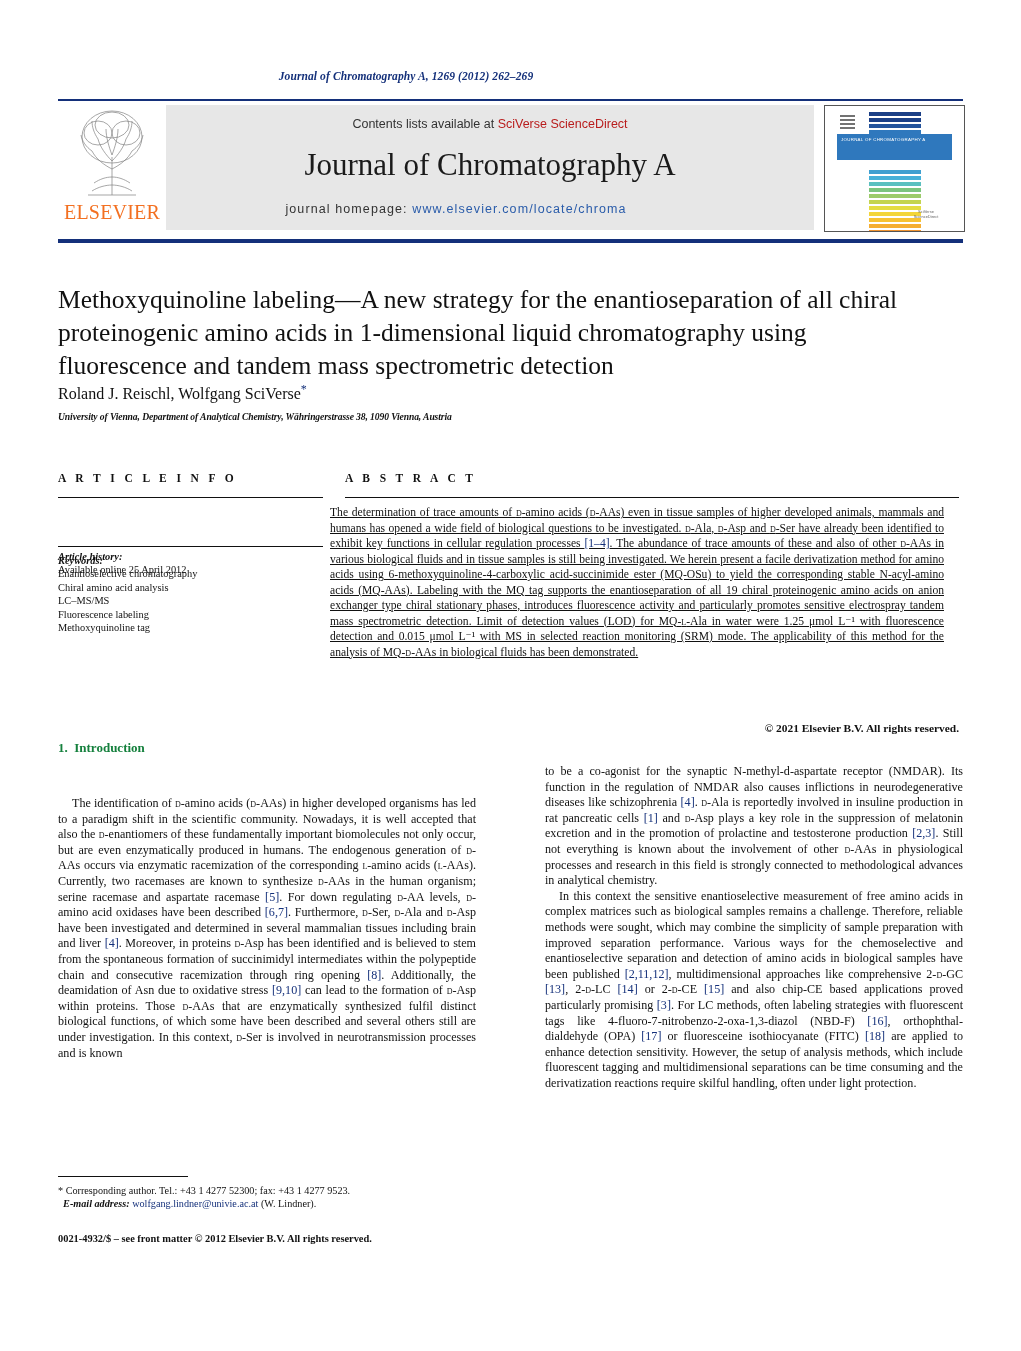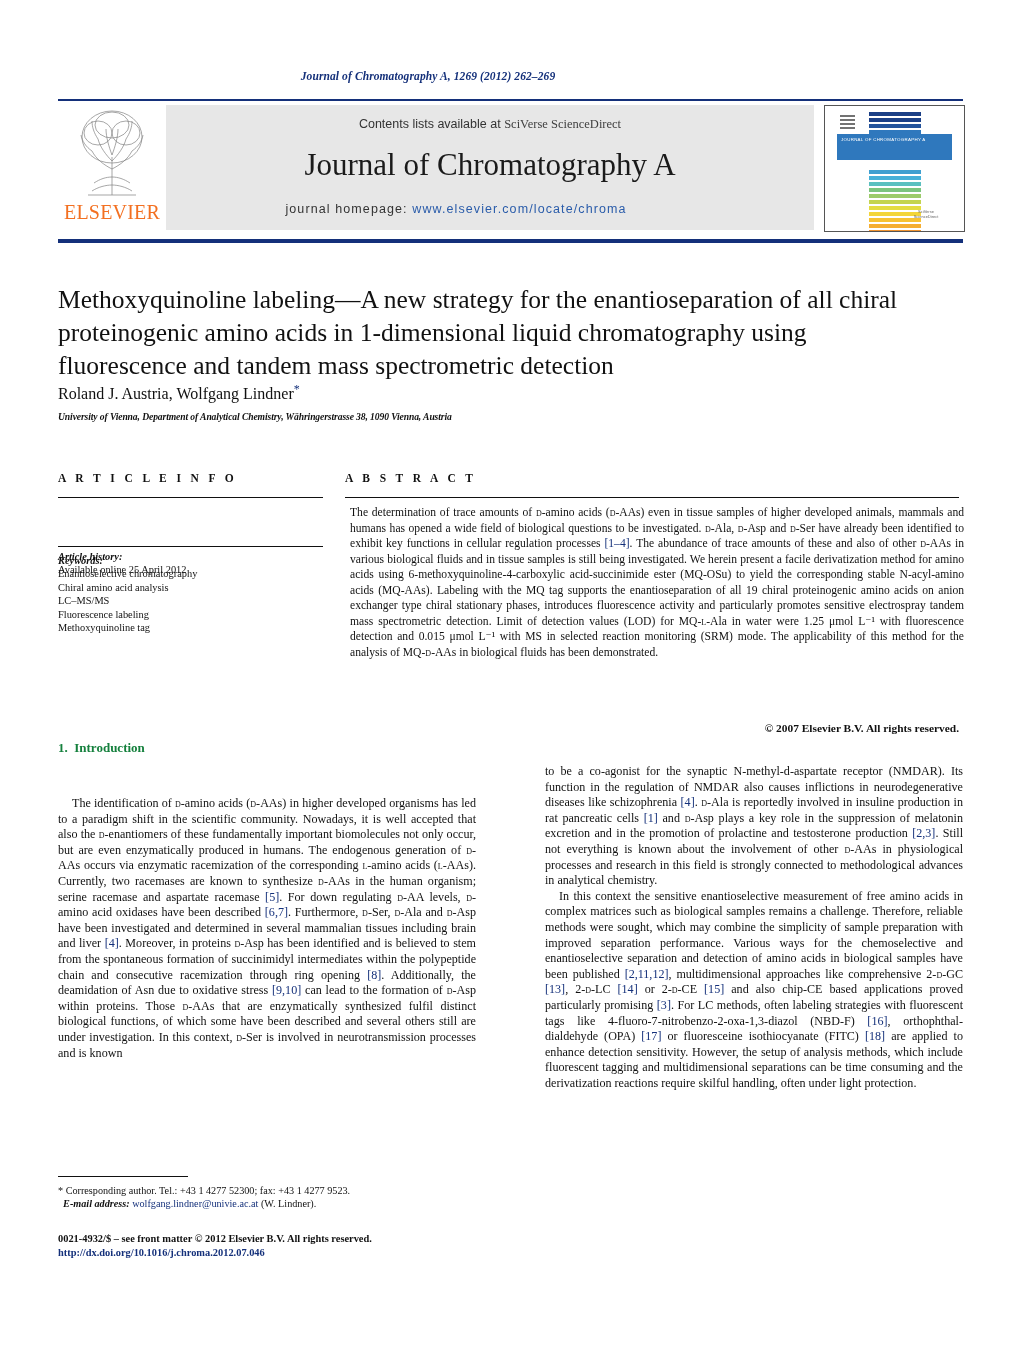--- a/index.html
+++ b/index.html
@@ -26,21 +26,20 @@
   .runhead {
     position: absolute;
     left: 0; top: 70px;
     width: 812px;
     text-align: center;
     font-size: 11.5px;
     font-weight: bold;
     font-style: italic;
     color: #14307a;
     letter-spacing: 0.1px;
-    padding-left: 22px;
   }
   .rule-top {
     position: absolute;
     left: 58px; top: 99px;
     width: 905px;
     height: 1.6px;
     background: #14307a;
   }
 
   
@@ -83,23 +82,22 @@
   .banner .contents {
     position: absolute;
     left: 0; top: 12px;
     width: 648px;
     text-align: center;
     font-family: "Liberation Sans", sans-serif;
     font-size: 12.5px;
     color: #333333;
   }
   .banner .contents a {
-    color: #404040;
+    color: #b91c1c;
     text-decoration: none;
-    font-family: Liberation Serif, serif;
   }
   .banner .jtitle {
     position: absolute;
     left: 0; top: 42px;
     width: 648px;
     text-align: center;
     font-family: "Liberation Serif", serif;
     font-size: 31px;
     color: #1a1a1a;
   }
@@ -234,27 +232,28 @@
     font-size: 10.4px;
     line-height: 13.4px;
     color: #111;
   }
   .info-col .sub {
     font-style: italic;
     font-weight: bold;
   }
   .abs-col {
     position: absolute;
-    left: 350px; top: 505px;
+    left: 330px; top: 505px;
     width: 614px;
     font-size: 11.6px;
     line-height: 15.5px;
     text-align: justify;
     color: #111;
     font-weight: 500;
+    text-decoration: underline;
   }
   .abs-col .ref { color: #14307a; }
   .abs-copy {
     position: absolute;
     left: 345px; top: 722px;
     width: 614px;
     text-align: right;
     font-size: 11.4px;
     font-weight: bold;
     color: #111;
@@ -390,21 +389,21 @@
         </div>
         <div class="cover-foot">SciVerse<br>ScienceDirect</div>
       </div>
     </div>
   </div>
 
   <div class="rule-thick"></div>
 
   <div class="title">Methoxyquinoline labeling—A new strategy for the enantioseparation of all chiral proteinogenic amino acids in 1-dimensional liquid chromatography using fluorescence and tandem mass spectrometric detection</div>
   <div class="authors">
-    <span>Roland J. Austria, Wolfgang Lindner</span><span class="star">*</span>
+    <span>Roland J. Reischl, Wolfgang SciVerse</span><span class="star">*</span>
   </div>
   <div class="affil">University of Vienna, Department of Analytical Chemistry, Währingerstrasse 38, 1090 Vienna, Austria</div>
 
   <div class="hdr-label" style="left:58px; top:472px;">A R T I C L E    I N F O</div>
   <div class="rule-sec" style="left:58px; top:497px; width:265px;"></div>
 
   <div class="info-col" style="top:506px;margin-top:44px;">
     <div class="sub">Article history:</div>
     <div>Available online 25 April 2012</div>
   </div>
@@ -418,21 +417,21 @@
     <div>LC–MS/MS</div>
     <div>Fluorescence labeling</div>
     <div>Methoxyquinoline tag</div>
   </div>
 
   <div class="hdr-label" style="left:345px; top:472px;">A B S T R A C T</div>
   <div class="rule-sec" style="left:345px; top:497px; width:614px;"></div>
 
   <div class="abs-col"><span>The determination of trace amounts of </span><span class="sc">d</span><span>-amino acids (</span><span class="sc">d</span><span>-AAs) even in tissue samples of higher developed animals, mammals and humans has opened a wide field of biological questions to be investigated. </span><span class="sc">d</span><span>-Ala, </span><span class="sc">d</span><span>-Asp and </span><span class="sc">d</span><span>-Ser have already been identified to exhibit key functions in cellular regulation processes </span><span class="ref">[1–4]</span><span>. The abundance of trace amounts of these and also of other </span><span class="sc">d</span><span>-AAs in various biological fluids and in tissue samples is still being investigated. We herein present a facile derivatization method for amino acids using 6-methoxyquinoline-4-carboxylic acid-succinimide ester (MQ-OSu) to yield the corresponding stable N-acyl-amino acids (MQ-AAs). Labeling with the MQ tag supports the enantioseparation of all 19 chiral proteinogenic amino acids on anion exchanger type chiral stationary phases, introduces fluorescence activity and particularly promotes sensitive electrospray tandem mass spectrometric detection. Limit of detection values (LOD) for MQ-</span><span class="sc">l</span><span>-Ala in water were 1.25 μmol L⁻¹ with fluorescence detection and 0.015 μmol L⁻¹ with MS in selected reaction monitoring (SRM) mode. The applicability of this method for the analysis of MQ-</span><span class="sc">d</span><span>-AAs in biological fluids has been demonstrated.</span></div>
 
-  <div class="abs-copy">© 2007 Elsevier B.V. All rights reserved.</div>
+  <div class="abs-copy">© 2021 Elsevier B.V. All rights reserved.</div>
 
   <div class="sec-title">
     <span>1.</span>&nbsp;&nbsp;<span>Introduction</span>
   </div>
 
   <div class="col col-left">
     <p>The identification of <span class="sc">d</span>-amino acids (<span class="sc">d</span>-AAs) in higher developed organisms has led to a paradigm shift in the scientific community. Nowadays, it is well accepted that also the <span class="sc">d</span>-enantiomers of these fundamentally important biomolecules not only occur, but are even enzymatically produced in humans. The endogenous generation of <span class="sc">d</span>-AAs occurs via enzymatic racemization of the corresponding <span class="sc">l</span>-amino acids (<span class="sc">l</span>-AAs). Currently, two racemases are known to synthesize <span class="sc">d</span>-AAs in the human organism; serine racemase and aspartate racemase <span class="ref">[5]</span>. For down regulating <span class="sc">d</span>-AA levels, <span class="sc">d</span>-amino acid oxidases have been described <span class="ref">[6,7]</span>. Furthermore, <span class="sc">d</span>-Ser, <span class="sc">d</span>-Ala and <span class="sc">d</span>-Asp have been investigated and determined in several mammalian tissues including brain and liver <span class="ref">[4]</span>. Moreover, in proteins <span class="sc">d</span>-Asp has been identified and is believed to stem from the spontaneous formation of succinimidyl intermediates within the polypeptide chain and consecutive racemization through ring opening <span class="ref">[8]</span>. Additionally, the deamidation of Asn due to oxidative stress <span class="ref">[9,10]</span> can lead to the formation of <span class="sc">d</span>-Asp within proteins. Those <span class="sc">d</span>-AAs that are enzymatically synthesized fulfil distinct biological functions, of which some have been described and several others still are under investigation. In this context, <span class="sc">d</span>-Ser is involved in neurotransmission processes and is known</p>
   </div>
 
   <div class="col col-right">
@@ -445,16 +444,15 @@
     <div>* Corresponding author. Tel.: +43 1 4277 52300; fax: +43 1 4277 9523.</div>
     <div>
       &nbsp;&nbsp;<span class="em">E-mail address:</span>
       <a href="#">wolfgang.lindner@univie.ac.at</a>
       <span>(W. Lindner).</span>
     </div>
   </div>
 
   <div class="issn">
     <div>0021-4932/$ – see front matter © 2012 Elsevier B.V. All rights reserved.</div>
-    <div class="doi">http://dx.doi.org/10.1016/j.chroma.2012.07.046</div>
   </div>
 
 </div>
 
 </body></html>

